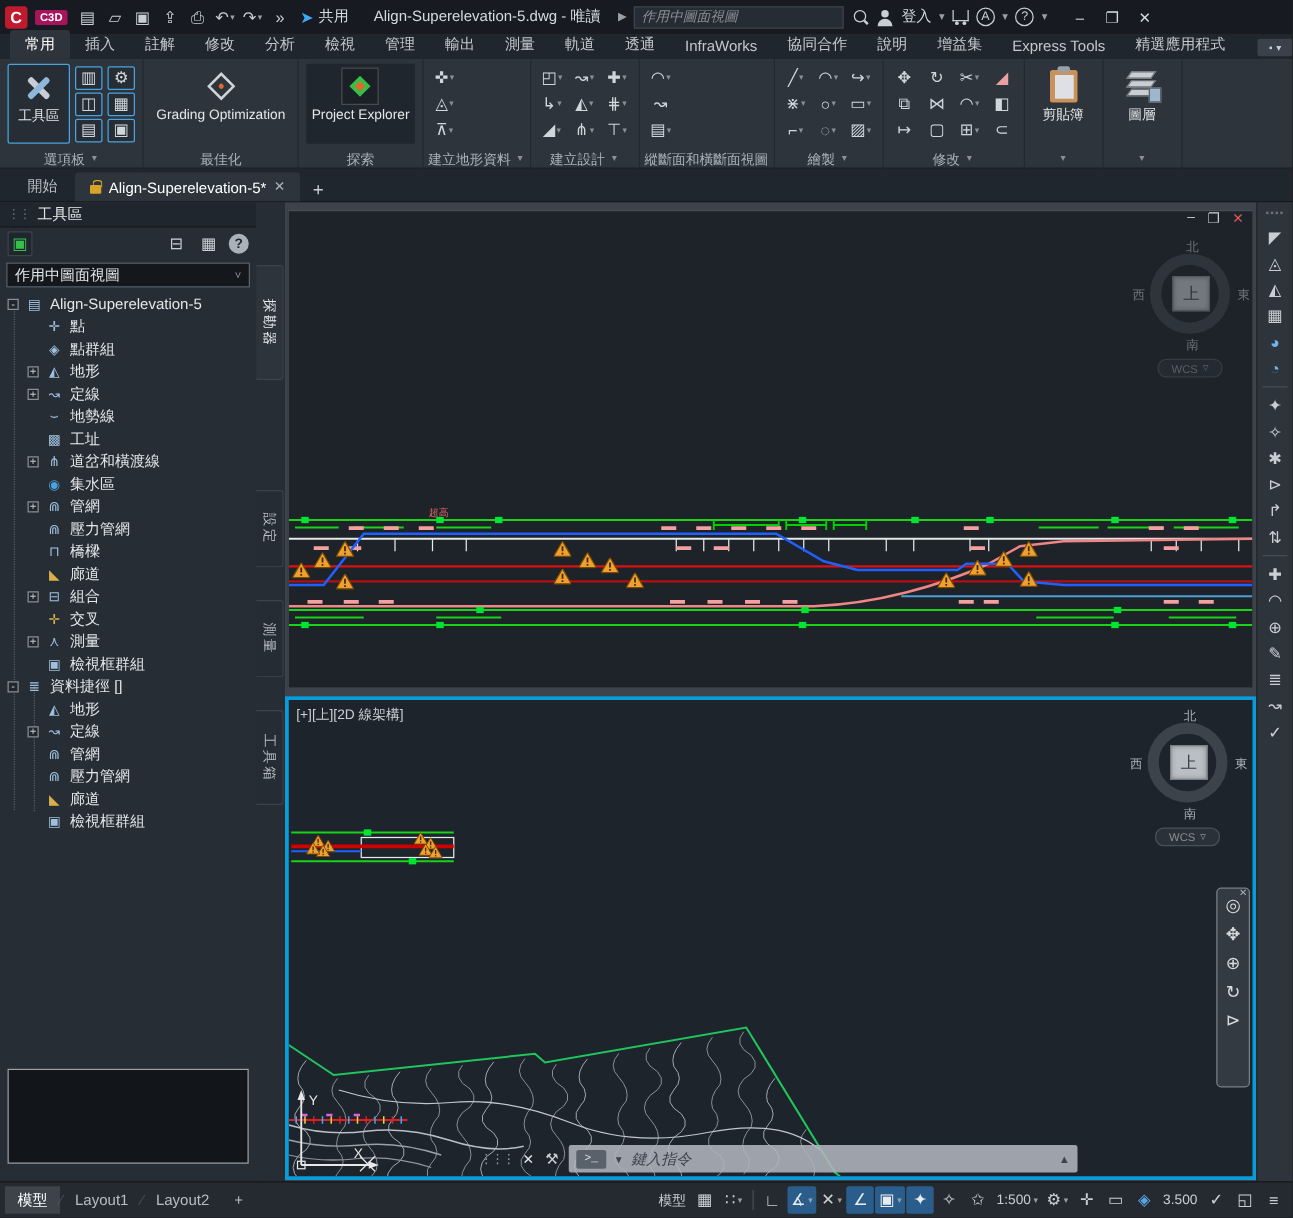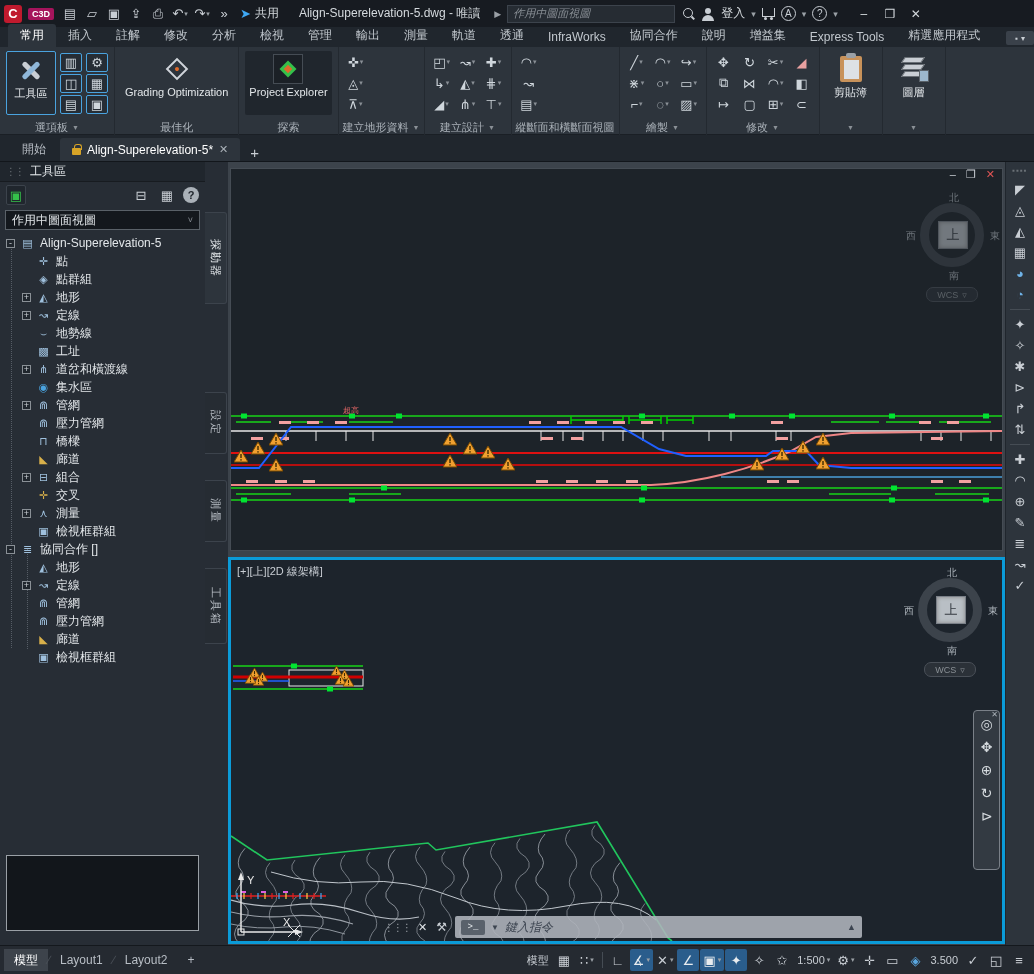--- a/index.html
+++ b/index.html
@@ -680,21 +680,21 @@
             <span>測量</span>
           </div>
           <div class="trow" style="padding-left: 22px;">
             <span class="noexp"></span>
             <span class="ticon" style="color: rgb(159, 192, 221);">▣</span>
             <span>檢視框群組</span>
           </div>
           <div class="trow" style="padding-left: 6px;">
             <span class="exp">-</span>
             <span class="ticon" style="color: rgb(159, 192, 221);">≣</span>
-            <span>協同合作 []</span>
+            <span>資料捷徑 []</span>
           </div>
           <div class="trow" style="padding-left: 22px;">
             <span class="noexp"></span>
             <span class="ticon" style="color: rgb(159, 192, 221);">◭</span>
             <span>地形</span>
           </div>
           <div class="trow" style="padding-left: 22px;">
             <span class="exp">+</span>
             <span class="ticon" style="color: rgb(159, 192, 221);">↝</span>
             <span>定線</span>

